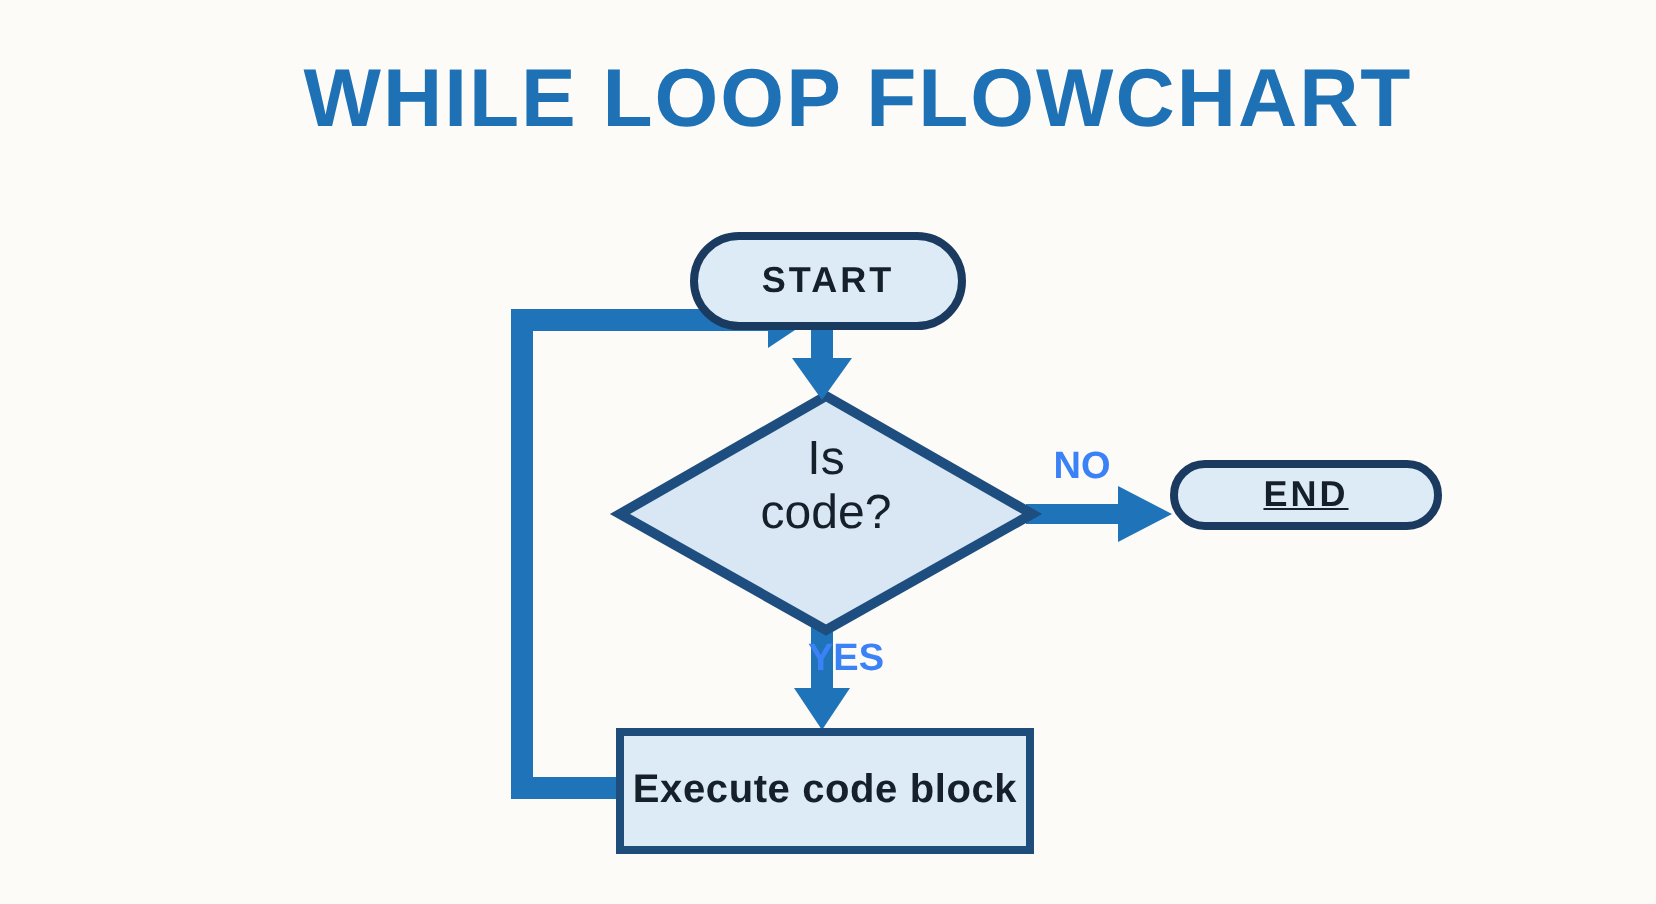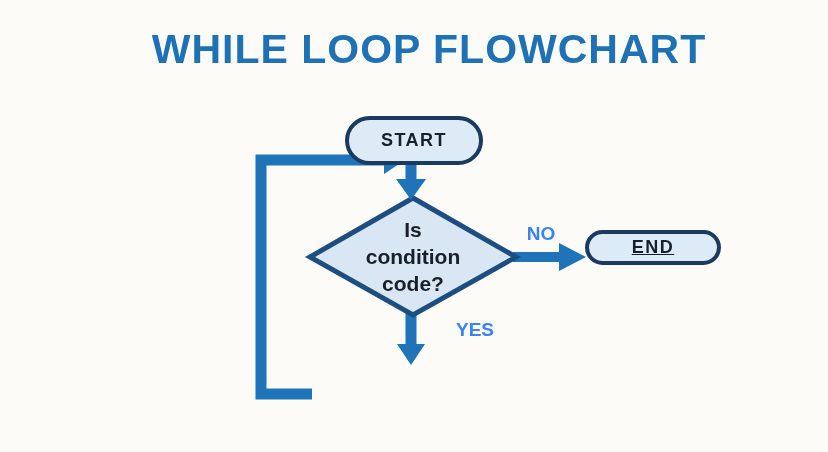--- a/index.html
+++ b/index.html
@@ -52,35 +52,35 @@
   .process-node {
     left: 308px; top: 364px; width: 209px; height: 63px;
     border: 4px solid #1f4d7b;
     font-size: 20px;
     letter-spacing: 0.3px;
   }
   .condition-label {
     position: absolute;
     left: 311px; top: 216px; width: 204px;
     text-align: center;
-    font-size: 21px;
+    font-size: 24px;
     line-height: 27px;
-    font-weight: bold;
+    font-weight: normal;
     color: #15202b;
   }
   .condition-label span { display: block; }
   .edge-label {
     position: absolute;
     font-size: 19px;
     font-weight: bold;
     color: #3b82f6;
     text-align: center;
   }
   .no-label  { left: 517px; top: 223px; width: 48px; }
-  .yes-label { left: 442px; top: 319px; width: 52px; text-align: right; }
+  .yes-label { left: 404px; top: 319px; width: 52px; text-align: left; }
 </style>
 </head>
 <body>
 
 <div class="stage">
 
   <h1 class="title">WHILE LOOP FLOWCHART</h1>
 
   <svg class="edges" viewBox="0 0 828 452" xmlns="http://www.w3.org/2000/svg">
 
@@ -99,25 +99,27 @@
     <polygon points="559,243 559,271 586,257" fill="#1f73b8"></polygon>
     <polygon points="397,344 425,344 411,365" fill="#1f73b8"></polygon>
   </svg>
 
   <div class="node terminator start-node">
     <span>START</span>
   </div>
 
   <div class="condition-label">
     <span>Is</span>
-    <span>condition</span>
     <span>code?</span>
   </div>
 
   <div class="edge-label no-label">NO</div>
   <div class="edge-label yes-label">YES</div>
 
   <div class="node terminator end-node">
     <span>END</span>
   </div>
 
+  <div class="node process-node">
+    <span>Execute code block</span>
+  </div>
 
 </div>
 
 </body></html>

